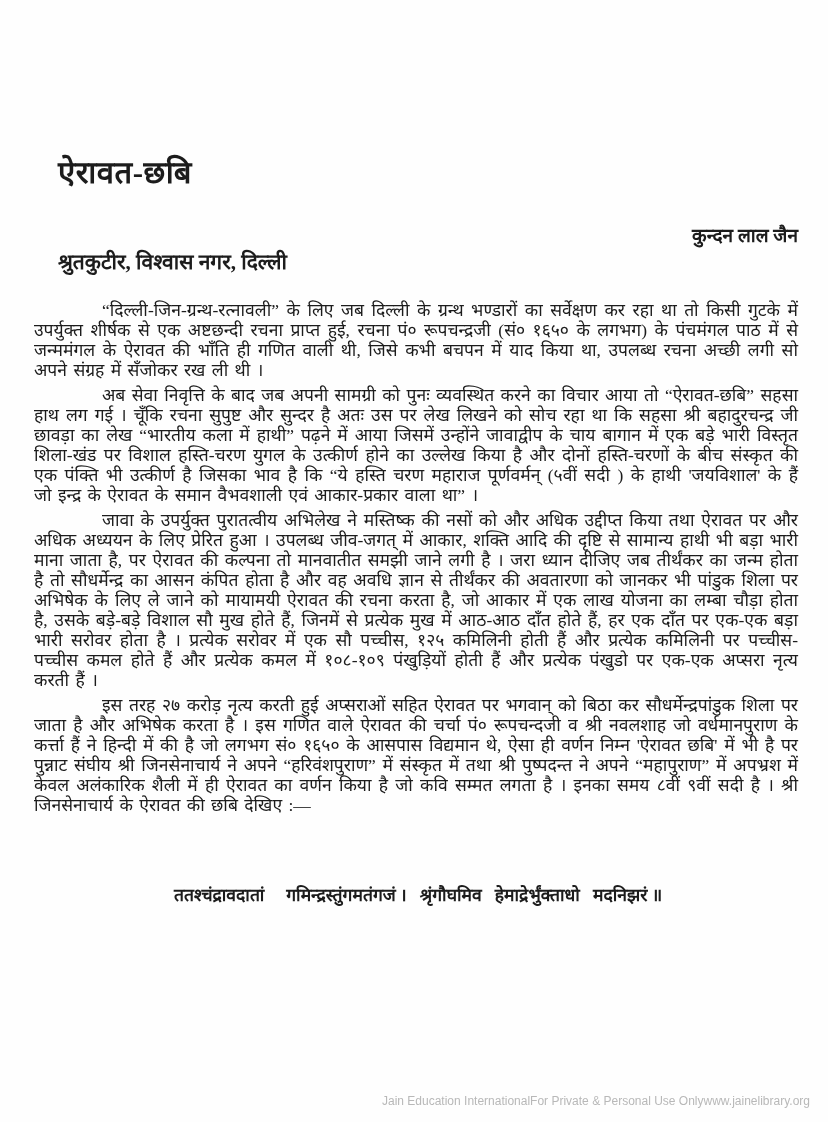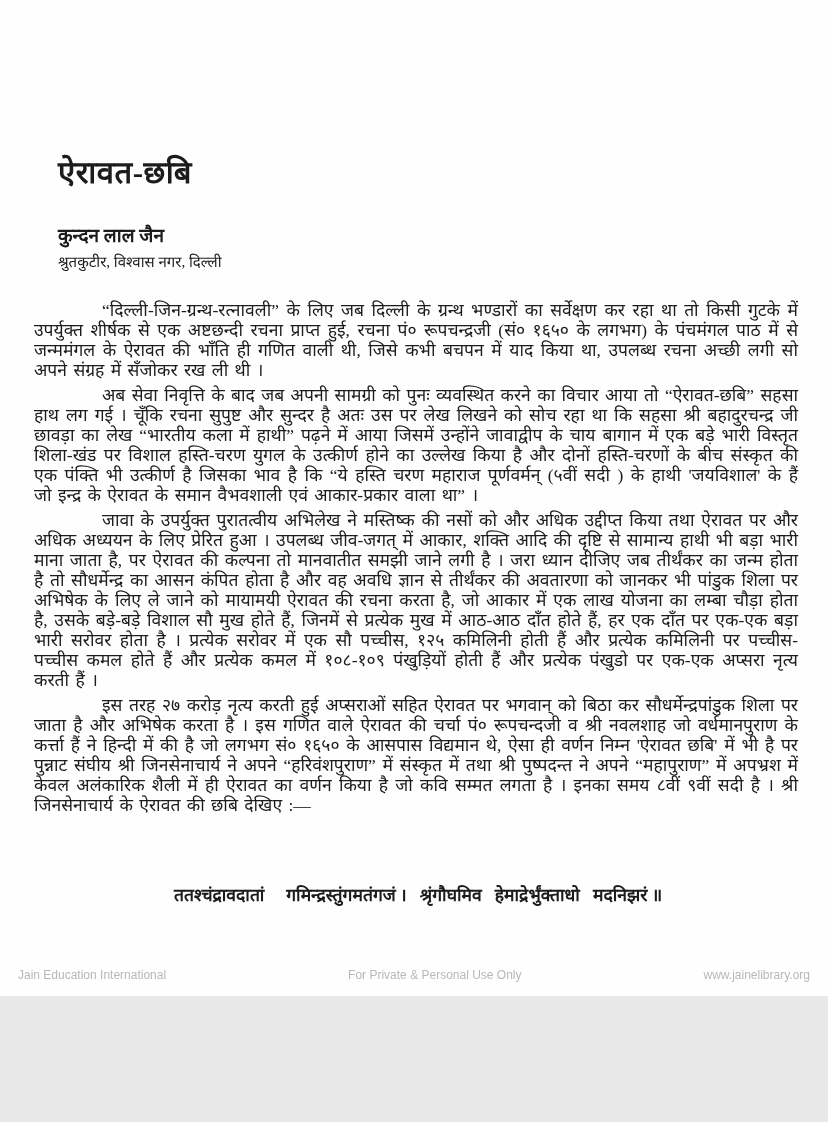--- a/index.html
+++ b/index.html
@@ -3,21 +3,21 @@
 <meta charset="utf-8">
 <style>
   html, body {
     margin: 0;
     padding: 0;
     background: #e8e8e8;
   }
   .page {
     position: relative;
     width: 828px;
-    height: 996px;
+    height: 1122px;
     margin: 0 auto;
     background: #fefefe;
     color: #1c1c1c;
     font-family: "Liberation Serif", "DejaVu Serif", serif;
     overflow: hidden;
     box-sizing: border-box;
     padding: 150px 30px 0 34px;
   }
   .title {
     font-size: 31px;
@@ -25,24 +25,25 @@
     letter-spacing: 0.5px;
     margin: 0 0 30px 24px;
   }
   .author-block {
     margin: 0 0 24px 24px;
     line-height: 27px;
   }
   .author-name {
     font-size: 19px;
     font-weight: bold;
+    text-align: right;
   }
   .author-address {
-    font-size: 15px;
-    font-weight: normal;
+    font-size: 21px;
+    font-weight: bold;
   }
   .body-text p {
     font-size: 17.5px;
     line-height: 20px;
     text-align: justify;
     text-indent: 68px;
     margin: 0 0 5px 0;
     word-spacing: 2px;
   }
   .verse-block {
@@ -51,21 +52,21 @@
     font-weight: bold;
     line-height: 28px;
     white-space: pre;
   }
   .footer {
     position: absolute;
     left: 0;
     right: 0;
     bottom: 14px;
     display: flex;
-    justify-content: space-between;
+    justify-content: flex-end;
     align-items: center;
     padding: 0 18px 0 18px;
     font-family: "Liberation Sans", "DejaVu Sans", sans-serif;
     font-size: 12px;
     color: #b8b8b8;
   }
 </style>
 </head>
 <body>
 

